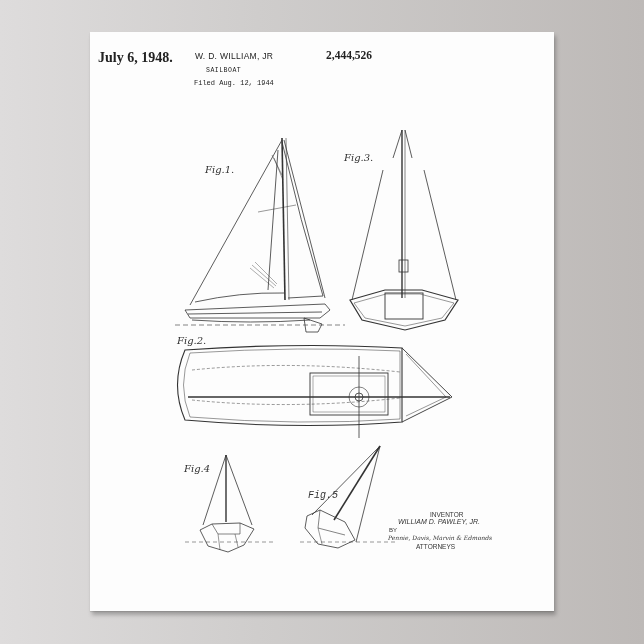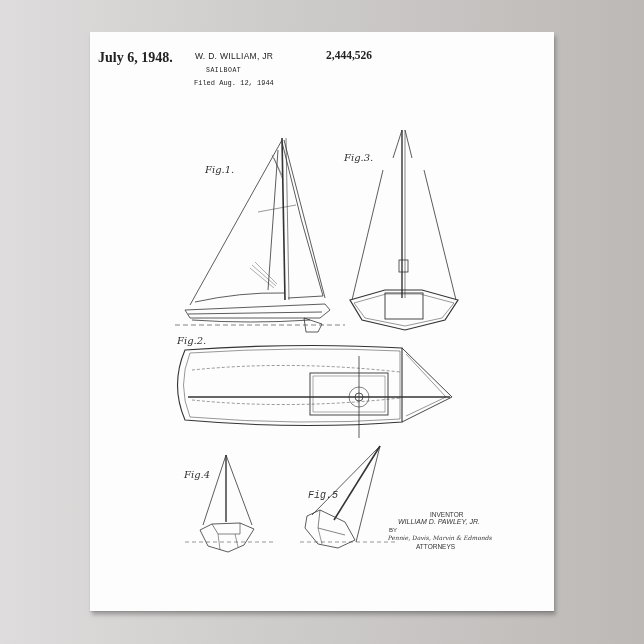--- a/index.html
+++ b/index.html
@@ -31,21 +31,21 @@
 
 <div class="hdr date">July 6, 1948.</div>
 <div class="hdr inventor-hdr">W. D. WILLIAM, JR</div>
 <div class="hdr patno">2,444,526</div>
 <div class="hdr title">SAILBOAT</div>
 <div class="hdr filed">Filed Aug. 12, 1944</div>
 
 <div class="figlbl" style="left:205px;top:152px;margin-top:12px;">Fig.1.</div>
 <div class="figlbl" style="left:344px;top:152px;text-align:right;">Fig.3.</div>
 <div class="figlbl" style="left:177px;top:335px;">Fig.2.</div>
-<div class="figlbl" style="left:184px;top:463px;margin-top:6px;">Fig.4</div>
+<div class="figlbl" style="left:184px;top:463px;">Fig.4</div>
 <div class="figlbl" style="left:308px;top:490px;font-family:Liberation Mono, monospace;">Fig.5</div>
 
 <svg class="draw" width="644" height="644" fill="none" stroke="#333" stroke-width="0.8">
 
   <g>
 
     <line x1="282" y1="138" x2="285" y2="300" stroke-width="1.6"></line>
     <line x1="286" y1="138" x2="289" y2="300" stroke-width="0.6"></line>
 
     <line x1="282" y1="140" x2="190" y2="305"></line>

